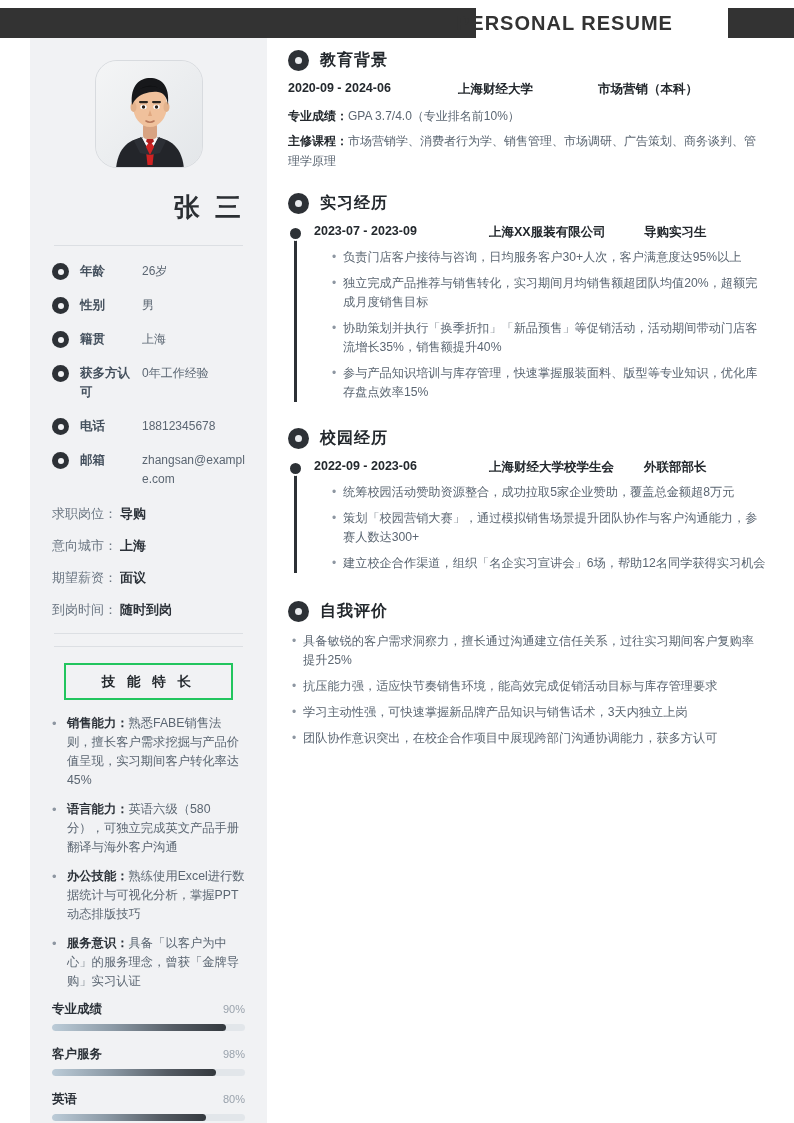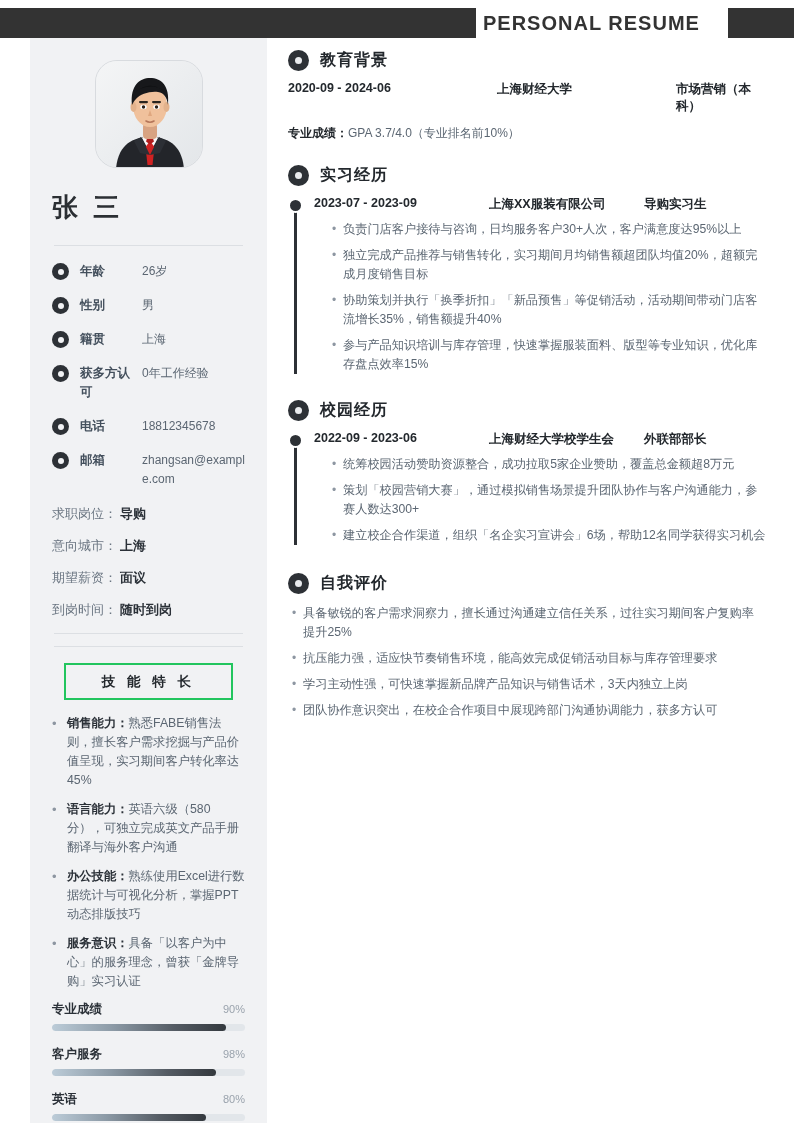--- a/index.html
+++ b/index.html
@@ -15,40 +15,40 @@
   .header { position: absolute; top: 8px; left: 0; width: 794px; height: 30px; }
   .header-bar-left {
     position: absolute; left: 0; top: 0; width: 476px; height: 30px;
     background: #333333;
   }
   .header-bar-right {
     position: absolute; left: 728px; top: 0; width: 66px; height: 30px;
     background: #333333;
   }
   .header-title {
-    position: absolute; left: 483px; top: 0px; height: 30px; line-height: 30px;
+    position: absolute; left: 456px; top: 0px; height: 30px; line-height: 30px;
     font-size: 20px; font-weight: bold; letter-spacing: 1.0px;
     color: #333333; white-space: nowrap;
   }
 
   
   .sidebar {
     position: absolute; left: 30px; top: 38px; width: 237px; height: 1085px;
     background: #F1F2F4;
     padding: 18px 22px 0 22px;
   }
   .avatar-wrap { display: flex; justify-content: center; margin-top: 4px; }
   .avatar {
     width: 108px; height: 108px; border-radius: 22px;
     background: #EDEFF1; border: 1px solid #d8dbdf;
     overflow: hidden; position: relative;
   }
   .avatar svg { display: block; width: 108px; height: 108px; }
   .name {
-    text-align: left; font-size: 26px; font-weight: bold; color: #2b2f33;
+    text-align: right; font-size: 26px; font-weight: bold; color: #2b2f33;
     letter-spacing: 4px; margin-top: 22px;
   }
   .divider { height: 1px; background: #dcdfe3; margin: 20px 2px 0 2px; }
 
   .info-list { margin-top: 16px; }
   .info-row { display: flex; align-items: flex-start; margin-bottom: 15px; }
   .dot-icon {
     width: 17px; height: 17px; border-radius: 50%;
     background: #2d3136; flex: 0 0 17px; margin-top: 1px;
     display: flex; align-items: center; justify-content: center;
@@ -101,21 +101,21 @@
   .main { position: absolute; left: 288px; top: 50px; width: 478px; }
   .section { margin-bottom: 10px; }
   .sec-head { display: flex; align-items: center; margin-bottom: 10px; }
   .sec-icon {
     width: 21px; height: 21px; border-radius: 50%; background: #2d3136;
     display: flex; align-items: center; justify-content: center; flex: 0 0 21px;
   }
   .sec-icon i { width: 7px; height: 7px; border-radius: 50%; background: #e9ebee; display: block; }
   .sec-title { font-size: 16px; font-weight: bold; color: #23282d; margin-left: 11px; letter-spacing: 1px; }
 
-  .edu-line { display: flex; margin-bottom: 8px; font-size: 12.5px; font-weight: bold; color: #23282d; gap: 39px; }
+  .edu-line { display: flex; margin-bottom: 8px; font-size: 12.5px; font-weight: bold; color: #23282d; }
   .edu-date { flex: 0 0 170px; }
   .edu-school { flex: 0 0 140px; }
   .edu-major { }
   .edu-meta { font-size: 12px; color: #5b6672; line-height: 20px; margin-bottom: 5px; }
   .edu-meta b { color: #23282d; font-weight: bold; }
 
   .timeline { position: relative; padding-left: 26px; }
   .timeline:before {
     content: ""; position: absolute; left: 6px; top: 8px; bottom: 0;
     width: 2.5px; background: #2d3136;
@@ -328,20 +328,23 @@
           </span>
         <span class="sec-title">教育背景</span>
       </div>
       <div class="edu-line">
         <span class="edu-date">2020-09 - 2024-06</span>
         <span class="edu-school">上海财经大学</span>
         <span class="edu-major">市场营销（本科）</span>
       </div>
       <div class="edu-meta">
         <b>专业成绩：</b><span>GPA 3.7/4.0（专业排名前10%）</span>
+      </div>
+      <div class="edu-meta">
+        <b>主修课程：</b><span>市场营销学、消费者行为学、销售管理、市场调研、广告策划、商务谈判、管理学原理</span>
       </div>
     </div>
 
     <div class="section" style="margin-top:22px;">
       <div class="sec-head">
         <span class="sec-icon">
             <i></i>
           </span>
         <span class="sec-title">实习经历</span>
       </div>

